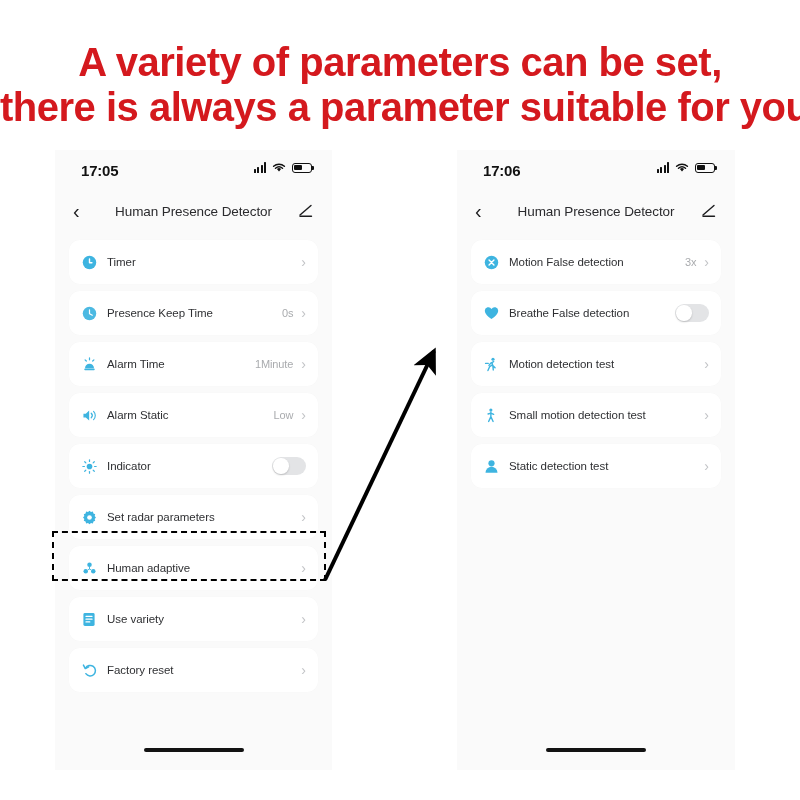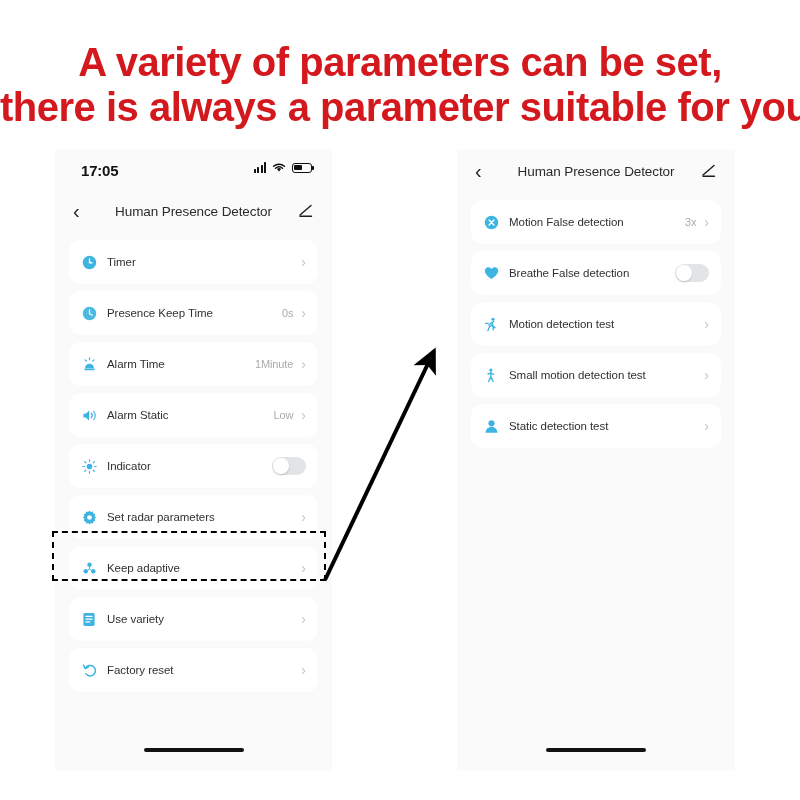--- a/index.html
+++ b/index.html
@@ -320,21 +320,21 @@
 
     <div class="card">
       <span class="ico">
         <svg width="15" height="15" viewBox="0 0 16 16">
           <circle cx="8" cy="4" r="2.4" fill="#3eb4e0"></circle>
           <circle cx="4" cy="11" r="2.4" fill="#3eb4e0"></circle>
           <circle cx="12" cy="11" r="2.4" fill="#3eb4e0"></circle>
           <path d="M8 6 V8.6 M6.4 9.4 L8 8.6 L9.6 9.4" stroke="#3eb4e0" stroke-width="1" fill="none"></path>
         </svg>
       </span>
-      <span class="lbl">Keep adaptive</span>
+      <span class="lbl">Human adaptive</span>
       <span class="chev">›</span>
     </div>
 
     <div class="card">
       <span class="ico">
         <svg width="14" height="15" viewBox="0 0 15 16">
           <rect x="1.5" y="1" width="12" height="14" rx="1.6" fill="#3eb4e0"></rect>
           <g stroke="#ffffff" stroke-width="1.2" stroke-linecap="round">
             <path d="M4.2 4.6 H10.8"></path>
               <path d="M4.2 7.6 H10.8"></path>
@@ -355,20 +355,39 @@
       </span>
       <span class="lbl">Factory reset</span>
       <span class="chev">›</span>
     </div>
 
   </div>
   <div class="home-indicator"></div>
 </div>
 
 <div class="phone right">
+  <div class="statusbar">
+    <div class="clock">17:06</div>
+    <div class="status-icons">
+      <span class="sig">
+          <i></i>
+          <i></i>
+          <i></i>
+          <i></i>
+        </span>
+      <svg width="14" height="11" viewBox="0 0 14 11">
+        <path d="M7 9.6 L9.1 6.9 A3.4 3.4 0 0 0 4.9 6.9 Z" fill="#111"></path>
+        <path d="M1.6 4.3 A8.2 8.2 0 0 1 12.4 4.3" stroke="#111" stroke-width="1.5" fill="none" stroke-linecap="round"></path>
+        <path d="M3.5 6.3 A5.4 5.4 0 0 1 10.5 6.3" stroke="#111" stroke-width="1.5" fill="none" stroke-linecap="round"></path>
+      </svg>
+      <span class="batt">
+          <span></span>
+        </span>
+    </div>
+  </div>
 
   <div class="navbar">
     <div class="nav-back">‹</div>
     <div class="nav-title">Human Presence Detector</div>
     <div class="nav-edit">
       <svg width="16" height="14" viewBox="0 0 16 14">
         <path d="M2 11 L13 1.5" stroke="#1c1c1e" stroke-width="1.4" stroke-linecap="round"></path>
         <path d="M2 12.2 L13.5 12.2" stroke="#1c1c1e" stroke-width="1.4" stroke-linecap="round"></path>
       </svg>
     </div>

